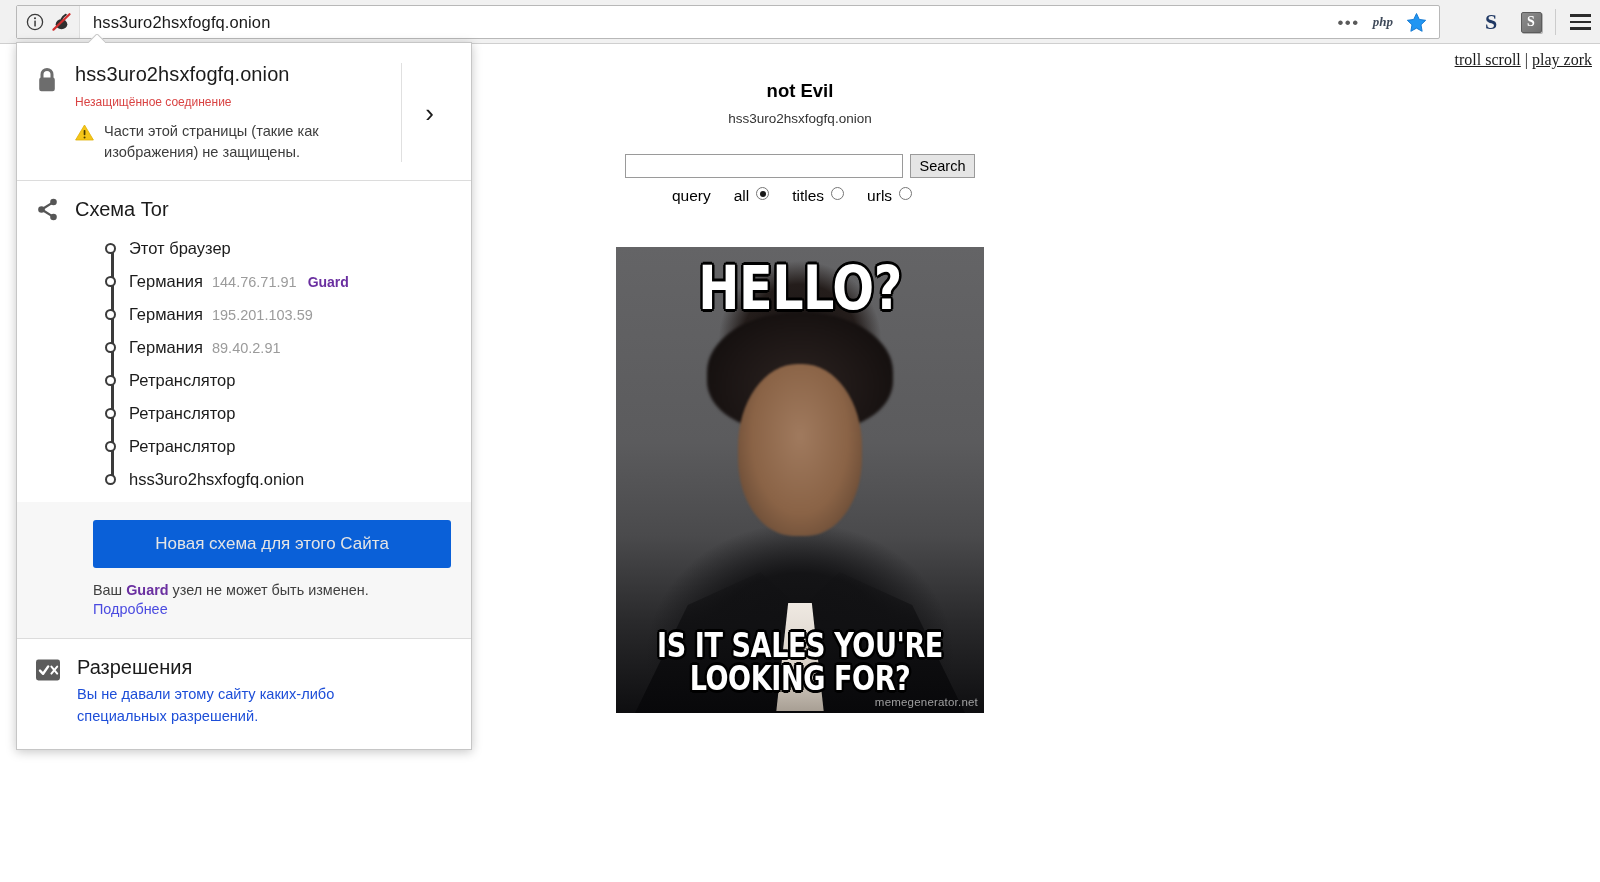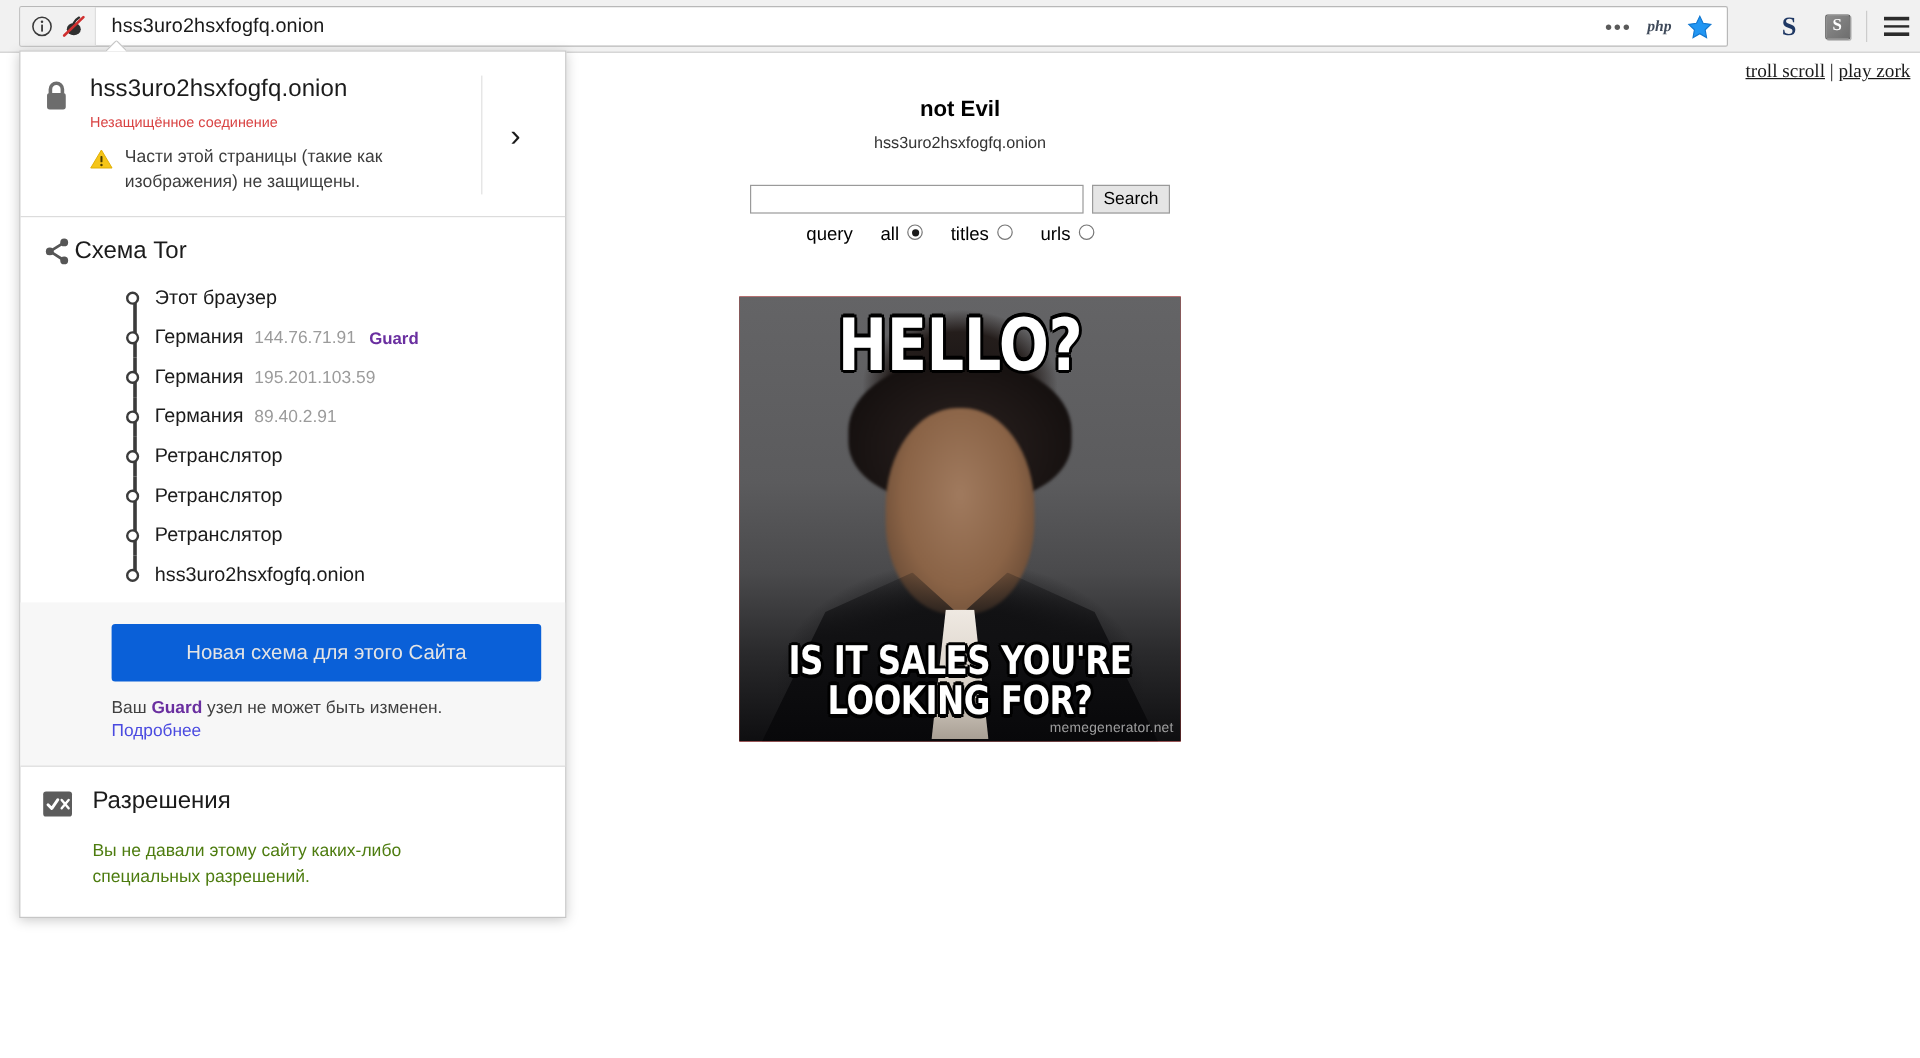--- a/index.html
+++ b/index.html
@@ -122,21 +122,21 @@
     max-width: 272px;
   }
   .chev-col {
     width: 56px; display: flex; align-items: center; justify-content: center;
     border-left: 1px solid #e0e0e0; align-self: stretch;
   }
   .chev { font-size: 26px; color: #1a1a1a; line-height: 1; font-weight: 400; }
 
   
   .tor-sec { padding: 16px 18px 6px 18px; }
-  .tor-head { display: flex; align-items: center; gap: 2px; }
+  .tor-head { display: flex; align-items: center; gap: 15px; }
   .share-icon { width: 25px; height: 25px; flex: none; }
   .tor-title { font-size: 20px; color: #1b1b1b; }
   .circuit { margin: 10px 0 0 62px; position: relative; }
   .node {
     display: flex; align-items: center;
     height: 33px; position: relative; padding-left: 32px;
   }
   .node .dot {
     position: absolute; left: 8px; top: 50%;
     width: 11px; height: 11px; margin-top: -5.5px;
@@ -173,22 +173,22 @@
   .guard-note b { color: #6a2fa0; }
   .learn-more {
     display: inline-block; margin: 3px 0 0 58px;
     font-size: 14.4px; color: #4a4ae0; text-decoration: none;
   }
 
   .perm-sec { padding: 17px 18px 22px 18px; display: flex; gap: 16px; }
   .perm-icon { width: 26px; height: 24px; flex: none; margin-top: 2px; }
   .perm-title { font-size: 20px; color: #1b1b1b; }
   .perm-desc {
-    font-size: 14.6px; color: #4d7c0f; line-height: 1.45;
-    margin-top: 20px; max-width: 300px;
+    font-size: 14.6px; color: #1d4ed8; line-height: 1.45;
+    margin-top: 5px; max-width: 300px;
   }
 
   
   .page { position: absolute; top: 44px; left: 0; width: 1600px; height: 838px; }
   .toplinks {
     position: absolute; right: 8px; top: 7px;
     font-size: 16px; color: #1a1a1a;
     font-family: "Liberation Serif", serif;
   }
   .toplinks a { color: #1a1a1a; text-decoration: underline; }
@@ -232,23 +232,23 @@
     border: 1.4px solid #767676; background: #fff;
     display: inline-block; position: relative;
   }
   .radio.on:after {
     content: ""; position: absolute; left: 2.5px; top: 2.5px;
     width: 6px; height: 6px; border-radius: 50%; background: #1a1a1a;
   }
 
   
   .meme {
-    margin-top: 42px; width: 368px; height: 371px;
+    margin-top: 42px; width: 368px; height: 466px;
     position: relative; overflow: hidden;
-    background: #b91c1c;
+    background: #15803d;
     font-family: "Liberation Sans", sans-serif;
   }
   .meme-bg {
     position: absolute; inset: 0;
     background:
       radial-gradient(ellipse 58% 40% at 50% 88%, #0d0d0f 0%, #141416 45%, rgba(20,20,22,0) 72%),
       radial-gradient(ellipse 20% 26% at 50% 36%, #8a6a52 0%, #6d513d 55%, rgba(109,81,61,0) 80%),
       radial-gradient(ellipse 26% 20% at 50% 20%, #181414 0%, #241d1b 60%, rgba(36,29,27,0) 85%),
       linear-gradient(180deg,#646466 0%,#5b5b5d 42%,#4a4a4c 62%,#2a2a2c 80%,#0e0e10 100%);
   }

